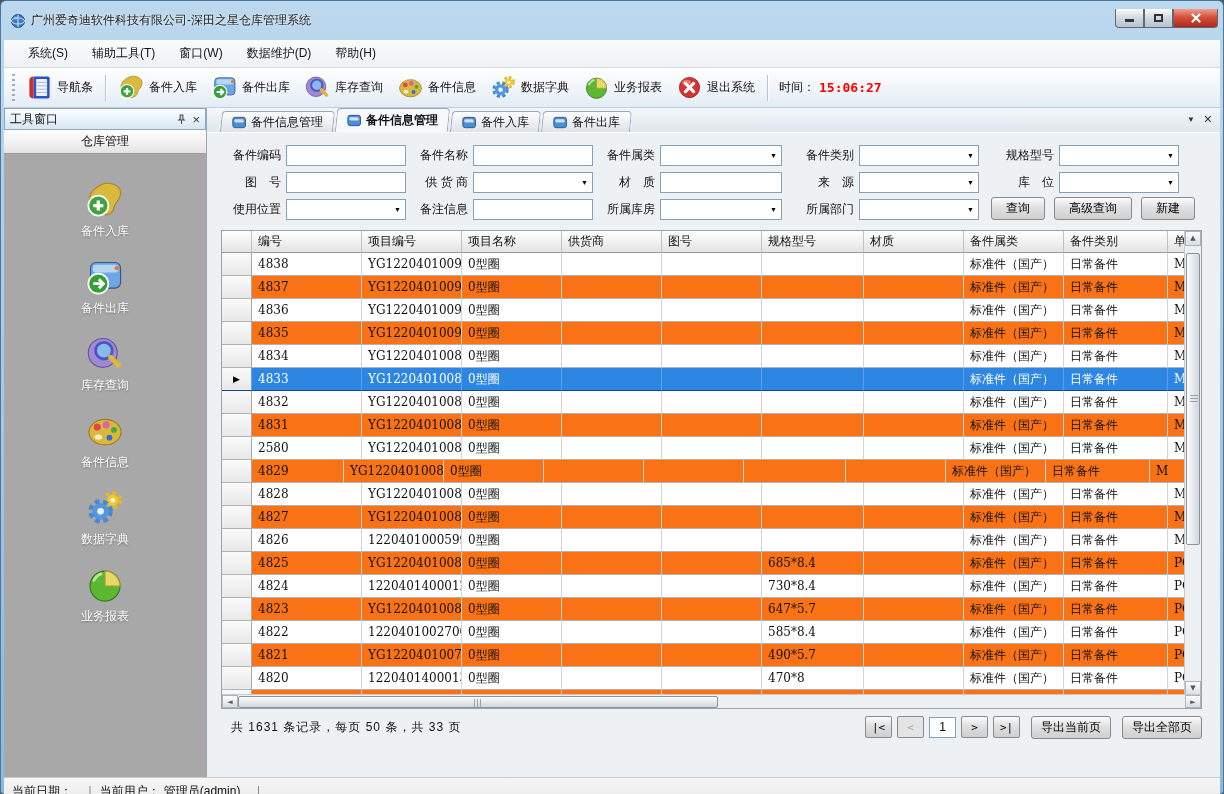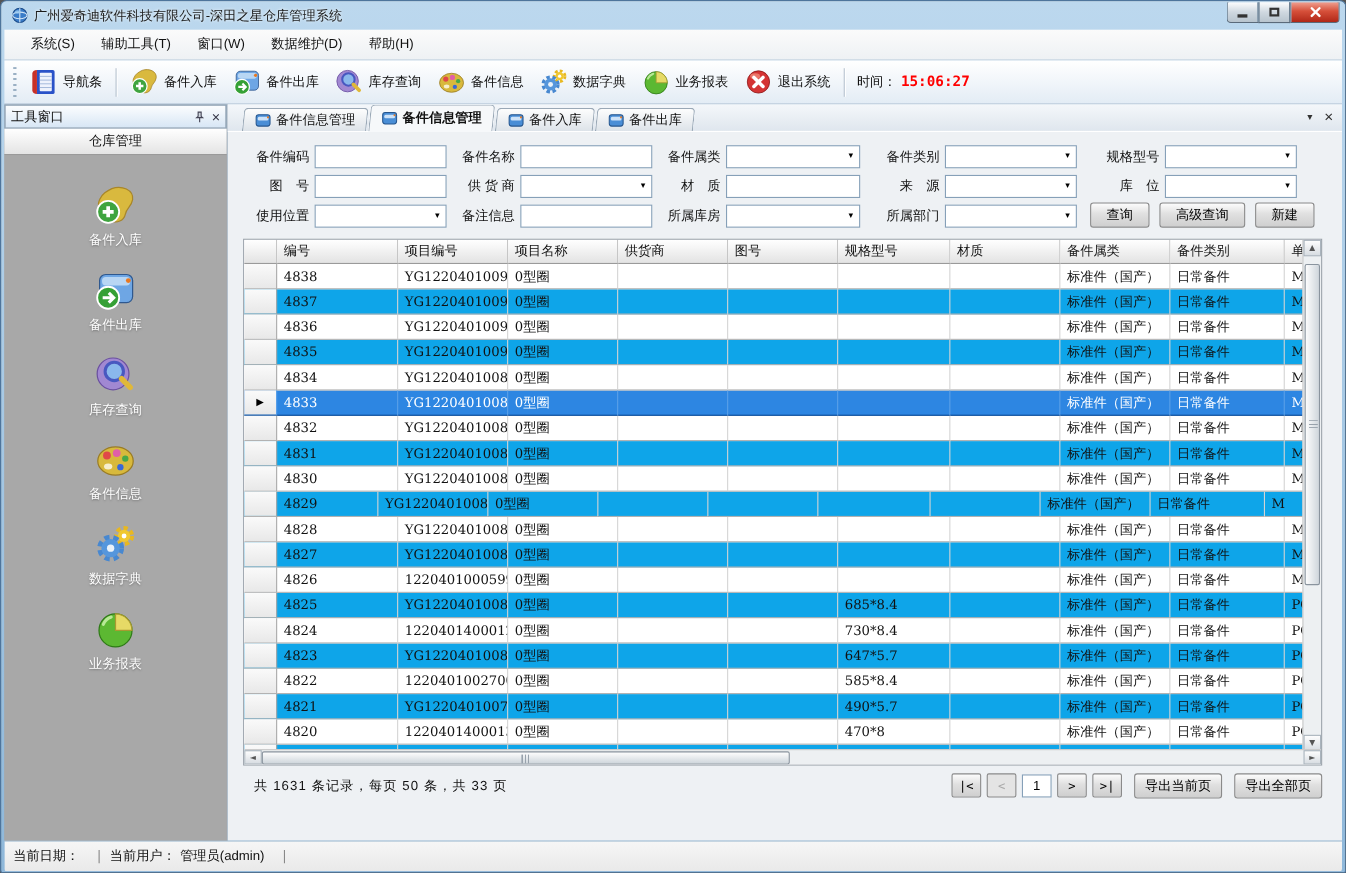--- a/index.html
+++ b/index.html
@@ -3,21 +3,21 @@
 <meta charset="utf-8">
 <style>
   * { box-sizing: border-box; margin: 0; padding: 0; }
   html,body { width:1224px; height:794px; }
   body { font-family:"Liberation Sans","DejaVu Sans",sans-serif; font-size:12px; color:#111; background:#555; }
 
   .window { width:1224px; height:794px; background:linear-gradient(#bcd8ee,#8fb8da);
             border:1px solid #4e759c; border-radius:6px 6px 3px 3px; padding:0 3px 3px 3px; position:relative; }
 
   
-  .titlebar { height:26px; display:flex; align-items:center; padding:0 2px 0 6px; }
+  .titlebar { height:39px; display:flex; align-items:center; padding:0 2px 0 6px; }
   .app-icn { width:16px; height:16px; margin-right:5px; }
   .app-icn svg { width:16px; height:16px; }
   .title { flex:1; color:#1a1a1a; text-shadow:0 0 3px #fff; white-space:nowrap; overflow:hidden; }
   .win-controls { display:flex; margin-top:-5px; }
   .win-btn { width:29px; height:19px; border:1px solid #5a6a7a; border-top:none; background:linear-gradient(#fdfdfd,#cfd8e0 50%,#b8c4ce);
              display:flex; align-items:center; justify-content:center; cursor:pointer; }
   .win-btn:first-child { border-radius:0 0 0 4px; }
   .win-btn.close { width:45px; background:linear-gradient(#f0a090,#d6503a 45%,#b02818); border-radius:0 0 4px 0; }
   .g-min { width:9px; height:3px; background:#333; margin-top:6px; }
   .g-max { width:9px; height:8px; border:2px solid #333; }
@@ -87,21 +87,21 @@
 
   
   .grid { width:981px; height:479px; border:1px solid #9aa2aa; background:#fff; position:relative; overflow:hidden;
           font-family:"DejaVu Serif","Liberation Serif",serif; }
   .ghead { display:flex; height:22px; width:964px; overflow:hidden; }
   .gh { flex:none; background:linear-gradient(#ffffff,#e3e3e3); border-right:1px solid #c0c0c0;
         border-bottom:1px solid #9a9a9a; padding-left:6px; line-height:21px; white-space:nowrap; cursor:pointer; }
   .gh0 { padding:0; }
   .gbody { height:443px; width:964px; overflow:hidden; }
   .gr { display:flex; height:23px; cursor:pointer; background:#fff; }
-  .gr.alt { background:#0ea5e9; }
+  .gr.alt { background:#f97316; }
   .gr.sel { background:#2d86e2; color:#fff; }
   .gc { flex:none; border-right:1px solid #d4d4d4; border-bottom:1px solid #b2b2b2; padding-left:6px;
         line-height:22px; white-space:nowrap; overflow:hidden; }
   .gr.sel .gc { border-right-color:#5aa0e8; border-bottom-color:#0c4a96; }
   .gc.sc { background:linear-gradient(#fafafa,#e8e8e8); border-right:1px solid #a8a8a8; padding:0;
            text-align:center; font-size:9px; line-height:23px; color:#000; }
   .gr.sel .gc.sc { background:linear-gradient(#fafafa,#e8e8e8); color:#000; }
 
   
   .sb-btn { height:15px; width:100%; background:linear-gradient(#fdfdfd,#d8dde2); border:1px solid #aab4bd;
@@ -539,21 +539,21 @@
                 <div class="gc" style="width: 100px;"></div>
                 <div class="gc" style="width: 100px;"></div>
                 <div class="gc" style="width: 102px;"></div>
                 <div class="gc" style="width: 100px;"></div>
                 <div class="gc" style="width: 100px;">标准件（国产）</div>
                 <div class="gc" style="width: 104px;">日常备件</div>
                 <div class="gc" style="width: 40px;">M</div>
               </div>
               <div class="gr">
                 <div class="gc sc" style="width: 30px;"></div>
-                <div class="gc" style="width: 110px;">4830</div>
+                <div class="gc" style="width: 110px;">2580</div>
                 <div class="gc" style="width: 100px;">YG12204010085</div>
                 <div class="gc" style="width: 100px;">0型圈</div>
                 <div class="gc" style="width: 100px;"></div>
                 <div class="gc" style="width: 100px;"></div>
                 <div class="gc" style="width: 102px;"></div>
                 <div class="gc" style="width: 100px;"></div>
                 <div class="gc" style="width: 100px;">标准件（国产）</div>
                 <div class="gc" style="width: 104px;">日常备件</div>
                 <div class="gc" style="width: 40px;">M</div>
               </div>

